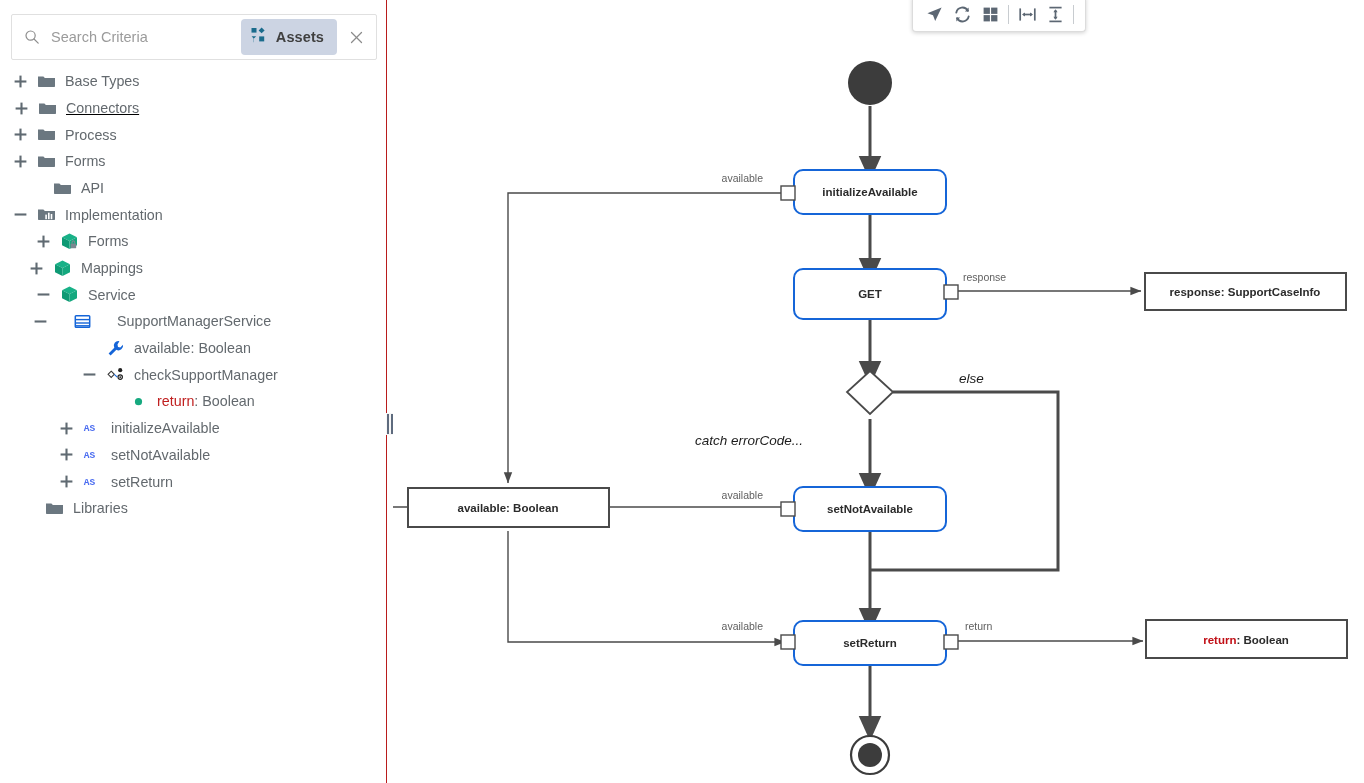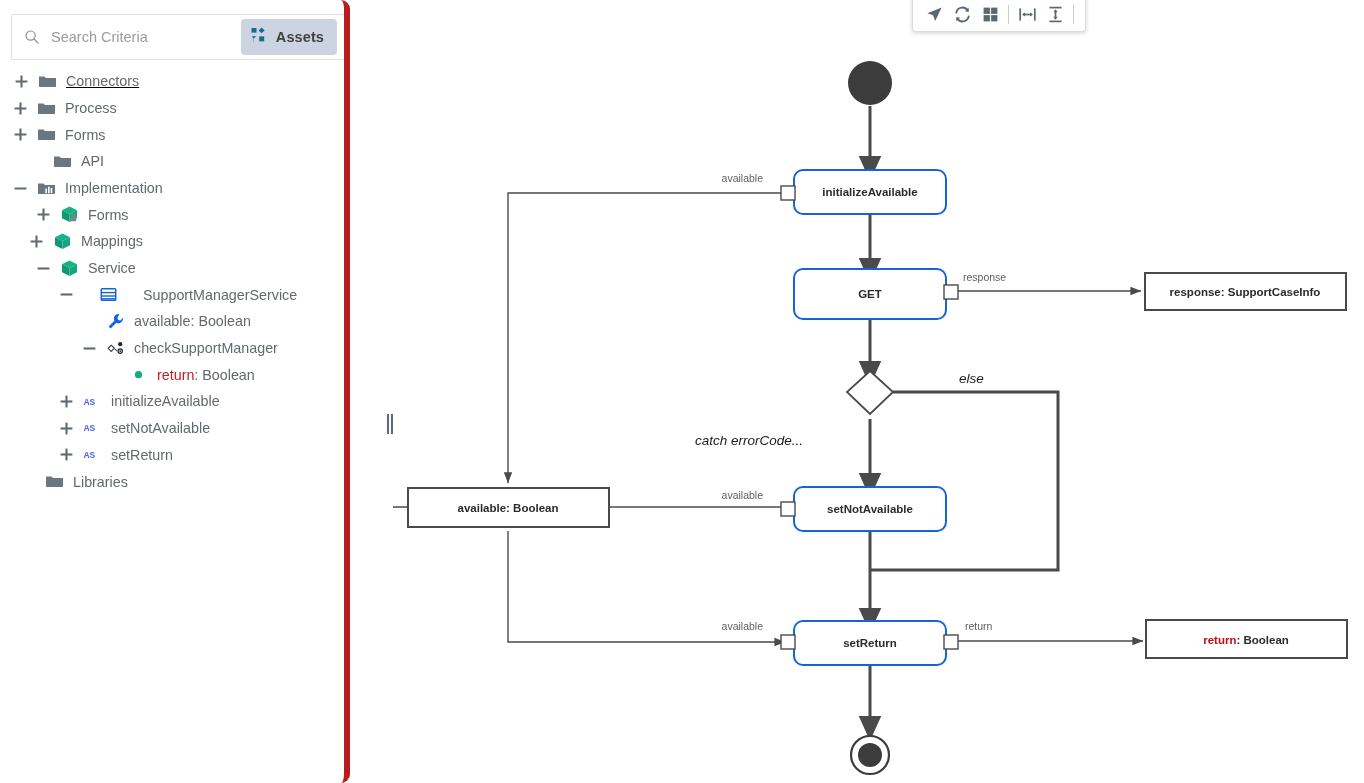--- a/index.html
+++ b/index.html
@@ -14,27 +14,26 @@
     width: 1364px;
     height: 783px;
     overflow: hidden;
     background: #ffffff;
   }
 
   
   #explorer {
     position: absolute;
     left: 0; top: 0;
-    width: 350px;
+    width: 387px;
     height: 783px;
     background: #ffffff;
-    border-right: 6px solid #b91c1c;
+    border-right: 1px solid #b91c1c;
     box-sizing: border-box;
     overflow: hidden;
-    border-radius: 9px;
   }
 
   .search-bar {
     position: absolute;
     left: 11px; top: 14px;
     width: 366px; height: 46px;
     border: 1px solid #e0e0e0;
     border-radius: 2px;
     box-sizing: border-box;
     background: #fff;
@@ -214,20 +213,34 @@
       </button>
       <span class="close-btn">
         <svg width="15" height="15" viewBox="0 0 15 15">
           <line x1="2.5" y1="2.5" x2="12.5" y2="12.5" stroke="#8b8b8b" stroke-width="1.25" stroke-linecap="round"></line>
           <line x1="12.5" y1="2.5" x2="2.5" y2="12.5" stroke="#8b8b8b" stroke-width="1.25" stroke-linecap="round"></line>
         </svg>
       </span>
     </div>
 
     <div id="tree">
+        <div class="tree-row" style="padding-left: 12px;">
+          <span class="twisty">
+            <svg width="15" height="15" viewBox="0 0 15 15">
+              <line x1="7.5" y1="1.6" x2="7.5" y2="13.4" stroke="#606a72" stroke-width="2.1"></line>
+              <line x1="1.6" y1="7.5" x2="13.4" y2="7.5" stroke="#606a72" stroke-width="2.1"></line>
+            </svg>
+          </span>
+          <span class="tree-icon">
+        <svg width="19" height="19" viewBox="0 0 19 19">
+          <path d="M1 4.4 h5.4 l1.5 1.7 H18 v8.1 a0.7 0.7 0 0 1 -0.7 0.7 H1.7 a0.7 0.7 0 0 1 -0.7 -0.7 Z" fill="#6b7780"></path>
+        </svg>
+      </span>
+          <span class="tree-label">Base Types</span>
+        </div>
         <div class="tree-row" style="padding-left: 13px; text-decoration: underline;">
           <span class="twisty">
             <svg width="15" height="15" viewBox="0 0 15 15">
               <line x1="7.5" y1="1.6" x2="7.5" y2="13.4" stroke="#606a72" stroke-width="2.1"></line>
               <line x1="1.6" y1="7.5" x2="13.4" y2="7.5" stroke="#606a72" stroke-width="2.1"></line>
             </svg>
           </span>
           <span class="tree-icon">
         <svg width="19" height="19" viewBox="0 0 19 19">
           <path d="M1 4.4 h5.4 l1.5 1.7 H18 v8.1 a0.7 0.7 0 0 1 -0.7 0.7 H1.7 a0.7 0.7 0 0 1 -0.7 -0.7 Z" fill="#6b7780"></path>
@@ -330,21 +343,21 @@
           </span>
           <span class="tree-icon">
         <svg width="19" height="19" viewBox="0 0 19 19">
           <path d="M9.5 1.6 L17 5.3 L9.5 9 L2 5.3 Z" fill="#18b187"></path>
           <path d="M2 5.3 L9.5 9 V17 L2 13.3 Z" fill="#0e9a74"></path>
           <path d="M17 5.3 L9.5 9 V17 L17 13.3 Z" fill="#14a87e"></path>
         </svg>
       </span>
           <span class="tree-label">Service</span>
         </div>
-        <div class="tree-row" style="padding-left: 58px; gap: 16px;">
+        <div class="tree-row" style="padding-left: 32px; gap: 16px;">
           <span class="twisty">
             <svg width="15" height="15" viewBox="0 0 15 15">
               <line x1="1.6" y1="7.5" x2="13.4" y2="7.5" stroke="#606a72" stroke-width="2.1"></line>
             </svg>
           </span>
           <span class="tree-icon">
         <svg width="19" height="19" viewBox="0 0 19 19">
           <rect x="2.3" y="3.7" width="14.4" height="11.6" rx="0.8" fill="#ffffff" stroke="#1565d8" stroke-width="1.5"></rect>
           <line x1="2.9" y1="7.6" x2="16.1" y2="7.6" stroke="#1565d8" stroke-width="1.4"></line>
           <line x1="2.9" y1="11.0" x2="16.1" y2="11.0" stroke="#1565d8" stroke-width="1.4"></line>

